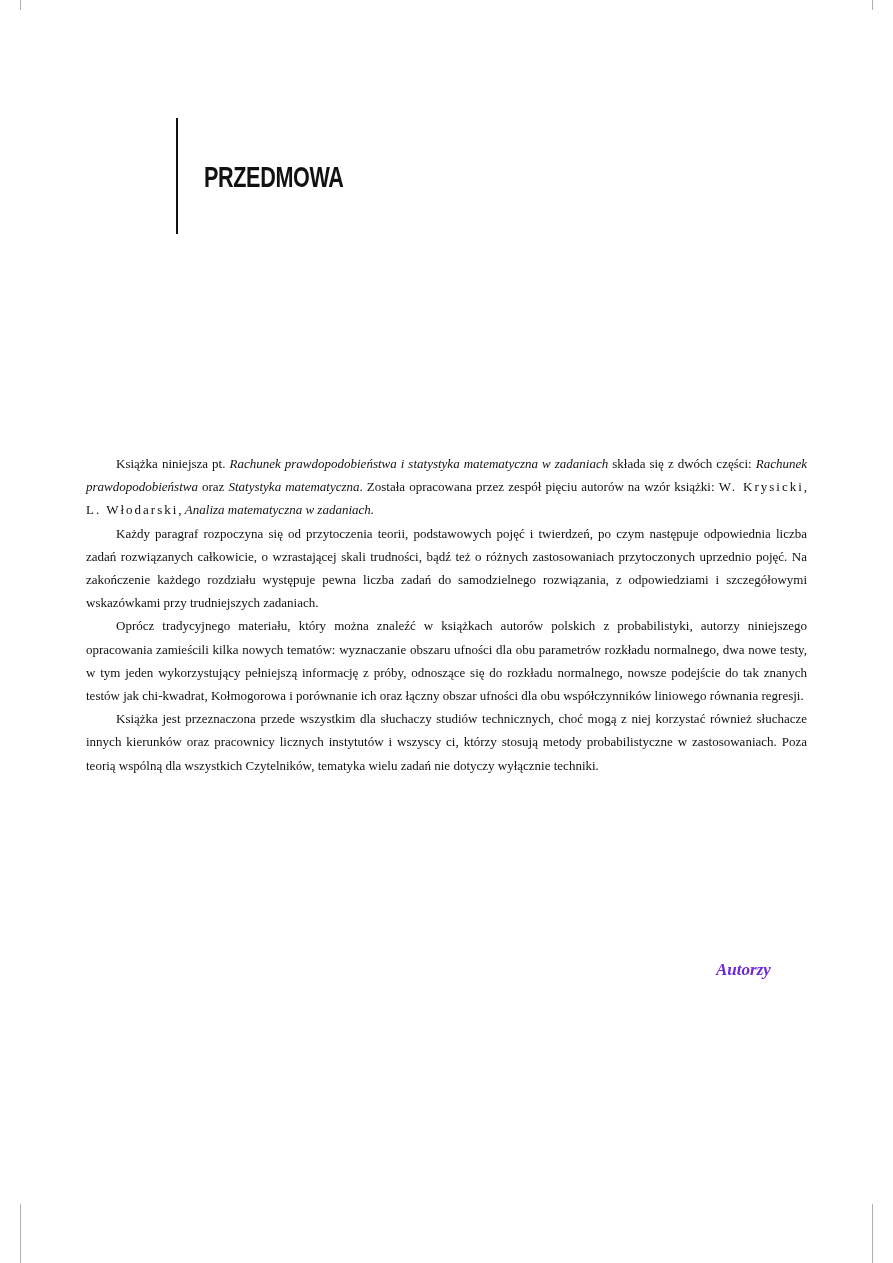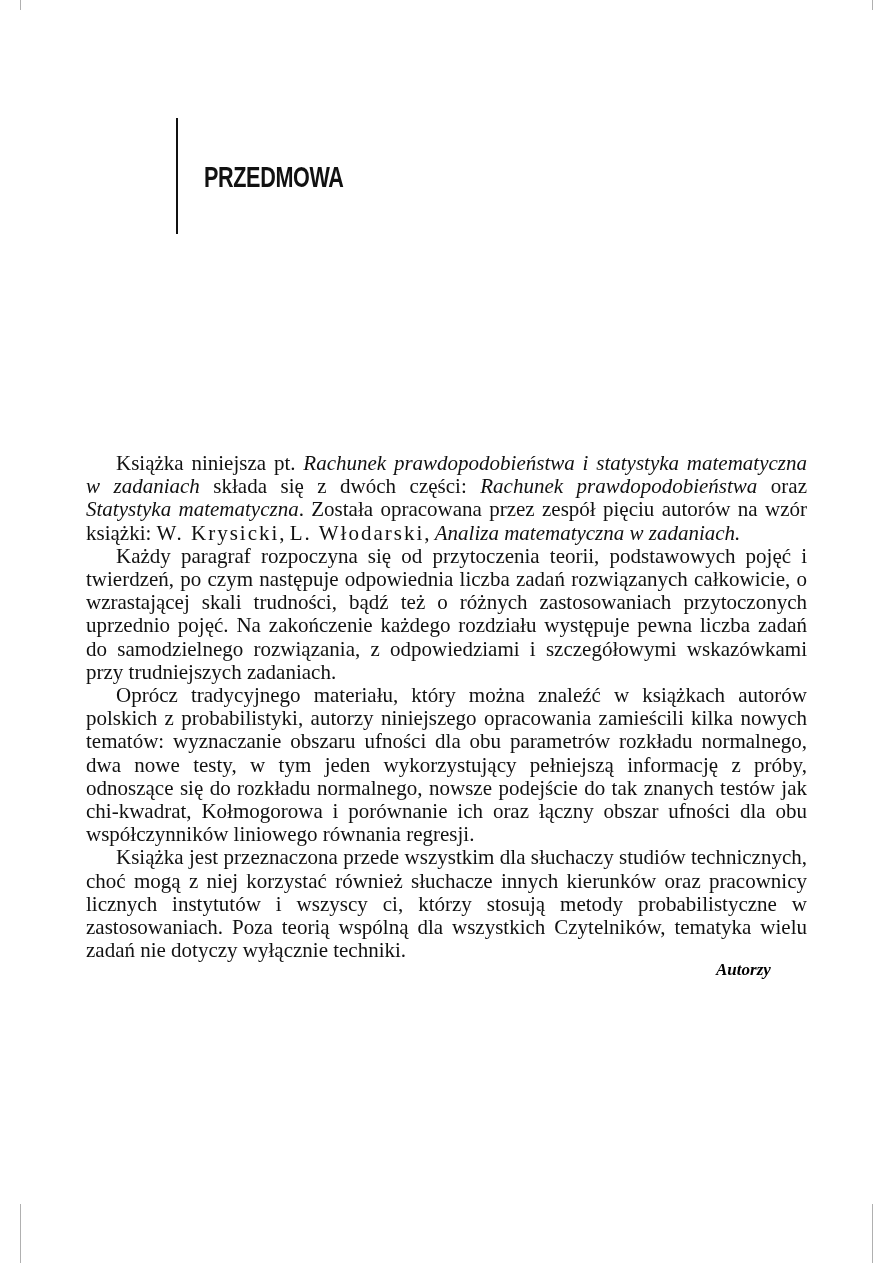--- a/index.html
+++ b/index.html
@@ -4,24 +4,24 @@
 <style>
   html, body { margin: 0; padding: 0; background: #ffffff; }
   body { width: 893px; height: 1263px; position: relative; overflow: hidden; }
   .crop { position: absolute; width: 1px; background: #b0b0b0; }
   .crop.tl { left: 20px; top: 0; height: 10px; }
   .crop.tr { left: 872px; top: 0; height: 10px; }
   .crop.bl { left: 20px; top: 1204px; height: 59px; }
   .crop.br { left: 872px; top: 1204px; height: 59px; }
   .title-bar { position: absolute; left: 176px; top: 118px; width: 2px; height: 116px; background: #111; }
   .title { position: absolute; left: 204px; top: 160px; font-family: "Liberation Sans", sans-serif; font-weight: bold; font-size: 30px; letter-spacing: -0.5px; transform: scaleX(0.72); transform-origin: left top; color: #111; }
-  .body-text { position: absolute; left: 86px; top: 452px; width: 721px; font-family: "Liberation Serif", serif; font-size: 21px; line-height: 23.2px; color: #111; text-align: justify; }
+  .body-text { position: absolute; left: 86px; top: 452px; width: 721px; font-family: "Liberation Serif", serif; font-size: 13px; line-height: 23.2px; color: #111; text-align: justify; }
   .body-text p { margin: 0; text-indent: 30px; }
   .sp { letter-spacing: 2px; }
-  .signature { position: absolute; left: 716px; top: 960px; font-family: "Liberation Serif", serif; font-style: italic; font-weight: bold; font-size: 17px; color: #000000; }
+  .signature { position: absolute; left: 716px; top: 960px; font-family: "Liberation Serif", serif; font-style: italic; font-weight: bold; font-size: 17px; color: #6d28d9; }
 </style>
 </head>
 <body>
 
 <div class="crop tl"></div>
 <div class="crop tr"></div>
 <div class="crop bl"></div>
 <div class="crop br"></div>
 
 <div class="title-bar"></div>

